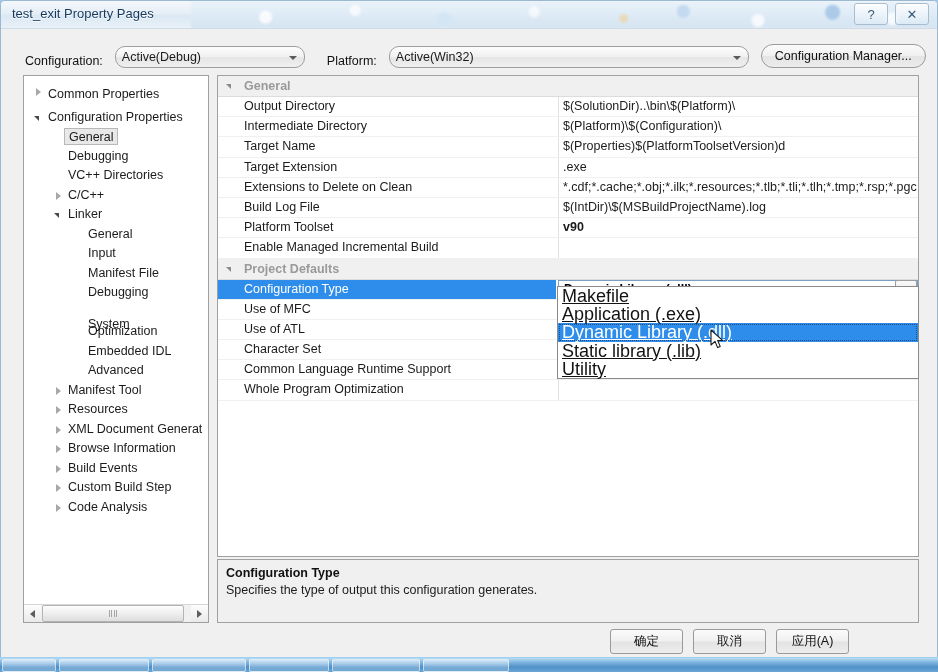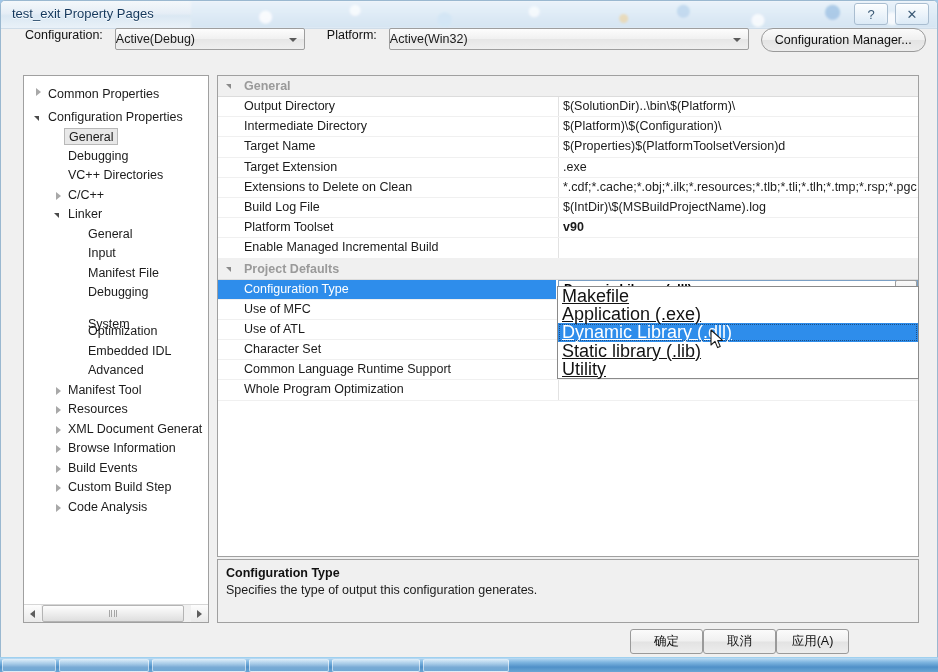--- a/index.html
+++ b/index.html
@@ -65,28 +65,28 @@
     background:linear-gradient(180deg,rgba(255,255,255,.85),rgba(222,236,248,.6));
     display:flex;align-items:center;justify-content:center;
     font-size:13px;color:#3b5a76;
     box-shadow:inset 0 1px 0 rgba(255,255,255,.9);
   }
   #btn-help{right:49px;}
   #btn-close{right:8px;}
   
   #config-row{
     position:absolute;left:0;top:27px;width:936px;height:40px;
-    display:flex;align-items:flex-start;padding-left:24px;box-sizing:border-box;
+    display:flex;align-items:flex-end;padding-left:24px;box-sizing:border-box;
   }
   .lbl{font-size:12.5px;color:#111;}
   .combo{
     position:relative;height:22px;box-sizing:border-box;
-    border:1px solid #9e9e9e;border-radius:2px;
+    border:1px solid #9e9e9e;border-radius:10px;
     background:linear-gradient(180deg,#fdfdfd 0%,#f1f1f1 48%,#e6e6e6 52%,#efefef 100%);
-    display:flex;align-items:center;
+    display:flex;align-items:center;padding-left:6px;
     font-size:12.5px;color:#1a1a1a;
   }
   .combo .arrow{
     position:absolute;right:7px;top:9px;width:0;height:0;
     border-left:4px solid transparent;border-right:4px solid transparent;
     border-top:4px solid #5a5a5a;
   }
   #combo-configuration{width:190px;margin-left:12px;}
   #combo-platform{width:360px;margin-left:12px;}
   #label-platform{margin-left:22px;}
@@ -219,21 +219,21 @@
   #desc-pane{
     position:absolute;left:216px;top:558px;width:702px;height:64px;
     background:#f0f0f0;border:1px solid #a0a0a0;box-sizing:border-box;
     padding:6px 8px 0 8px;
   }
   #desc-title{font-weight:bold;font-size:12.5px;color:#111;}
   #desc-body{font-size:12.5px;color:#1b1b1b;margin-top:3px;}
   
   #footer{
     position:absolute;left:0;top:628px;width:868px;height:32px;
-    display:flex;justify-content:flex-end;align-items:flex-start;
+    display:flex;justify-content:flex-end;align-items:flex-start;gap:10px;
     padding-right:20px;box-sizing:border-box;
   }
   .fbtn{
     width:73px;height:25px;box-sizing:border-box;
     border:1px solid #9a9a9a;border-radius:3px;
     background:linear-gradient(180deg,#fbfbfb 0%,#f0f0f0 48%,#e3e3e3 52%,#ededed 100%);
     display:flex;align-items:center;justify-content:center;
     font-size:12.5px;color:#101010;
   }
 </style>

